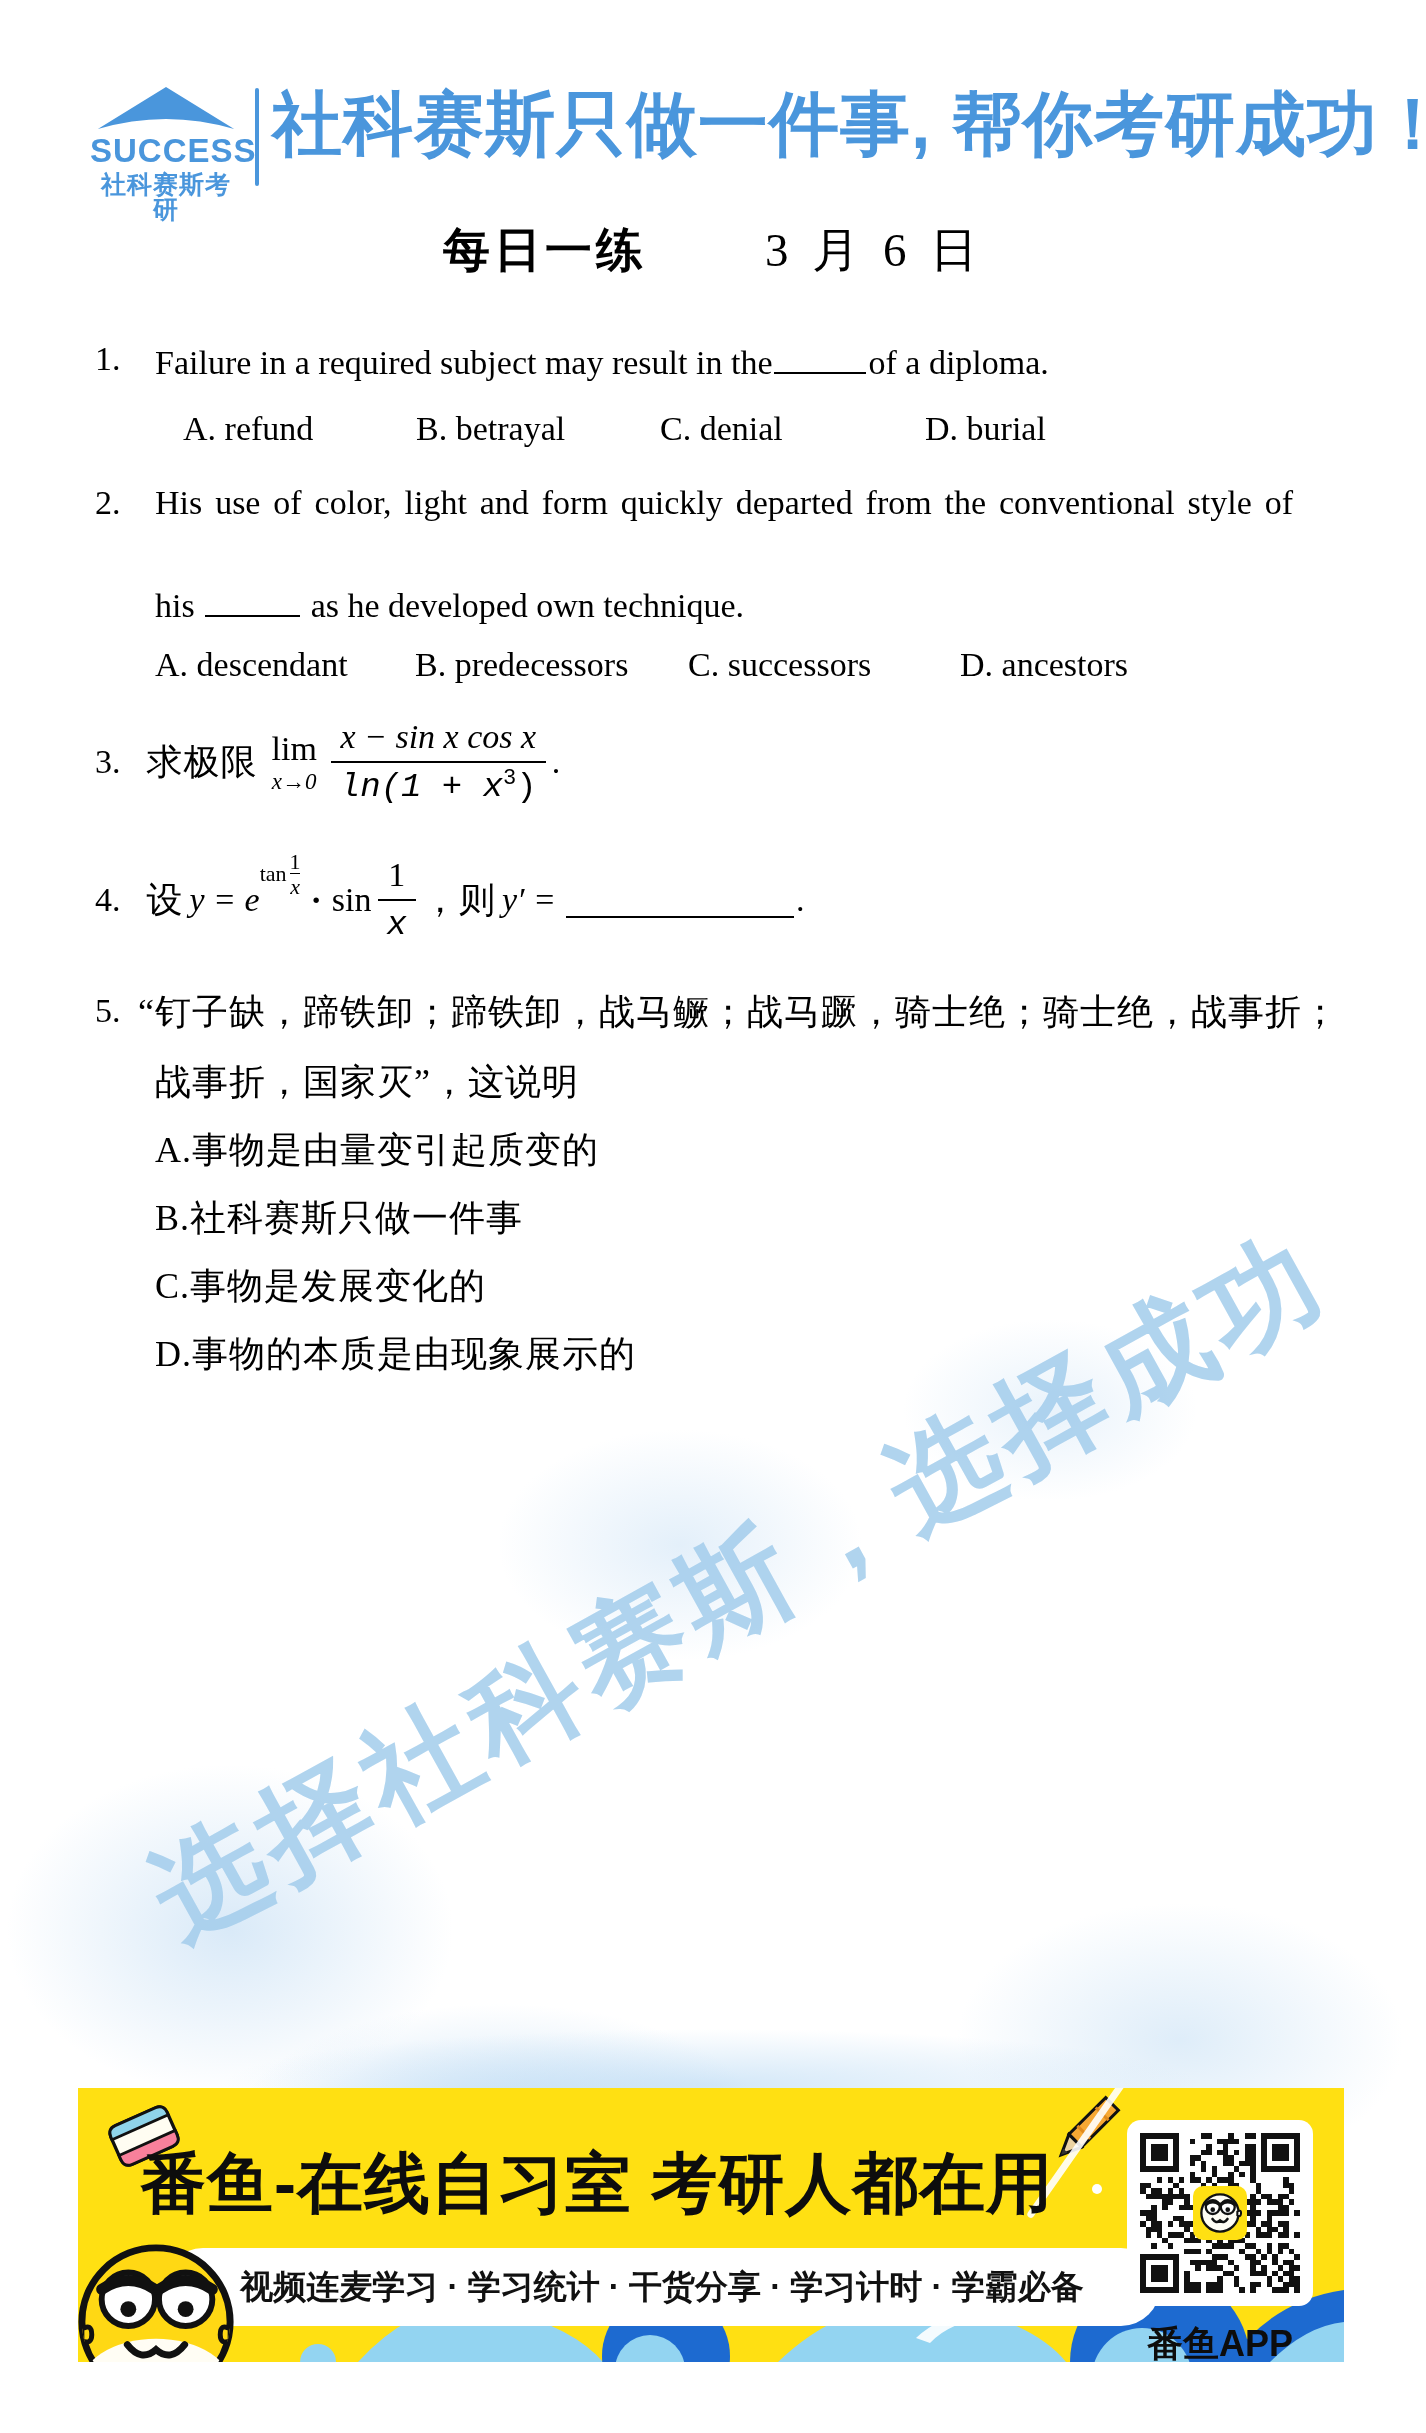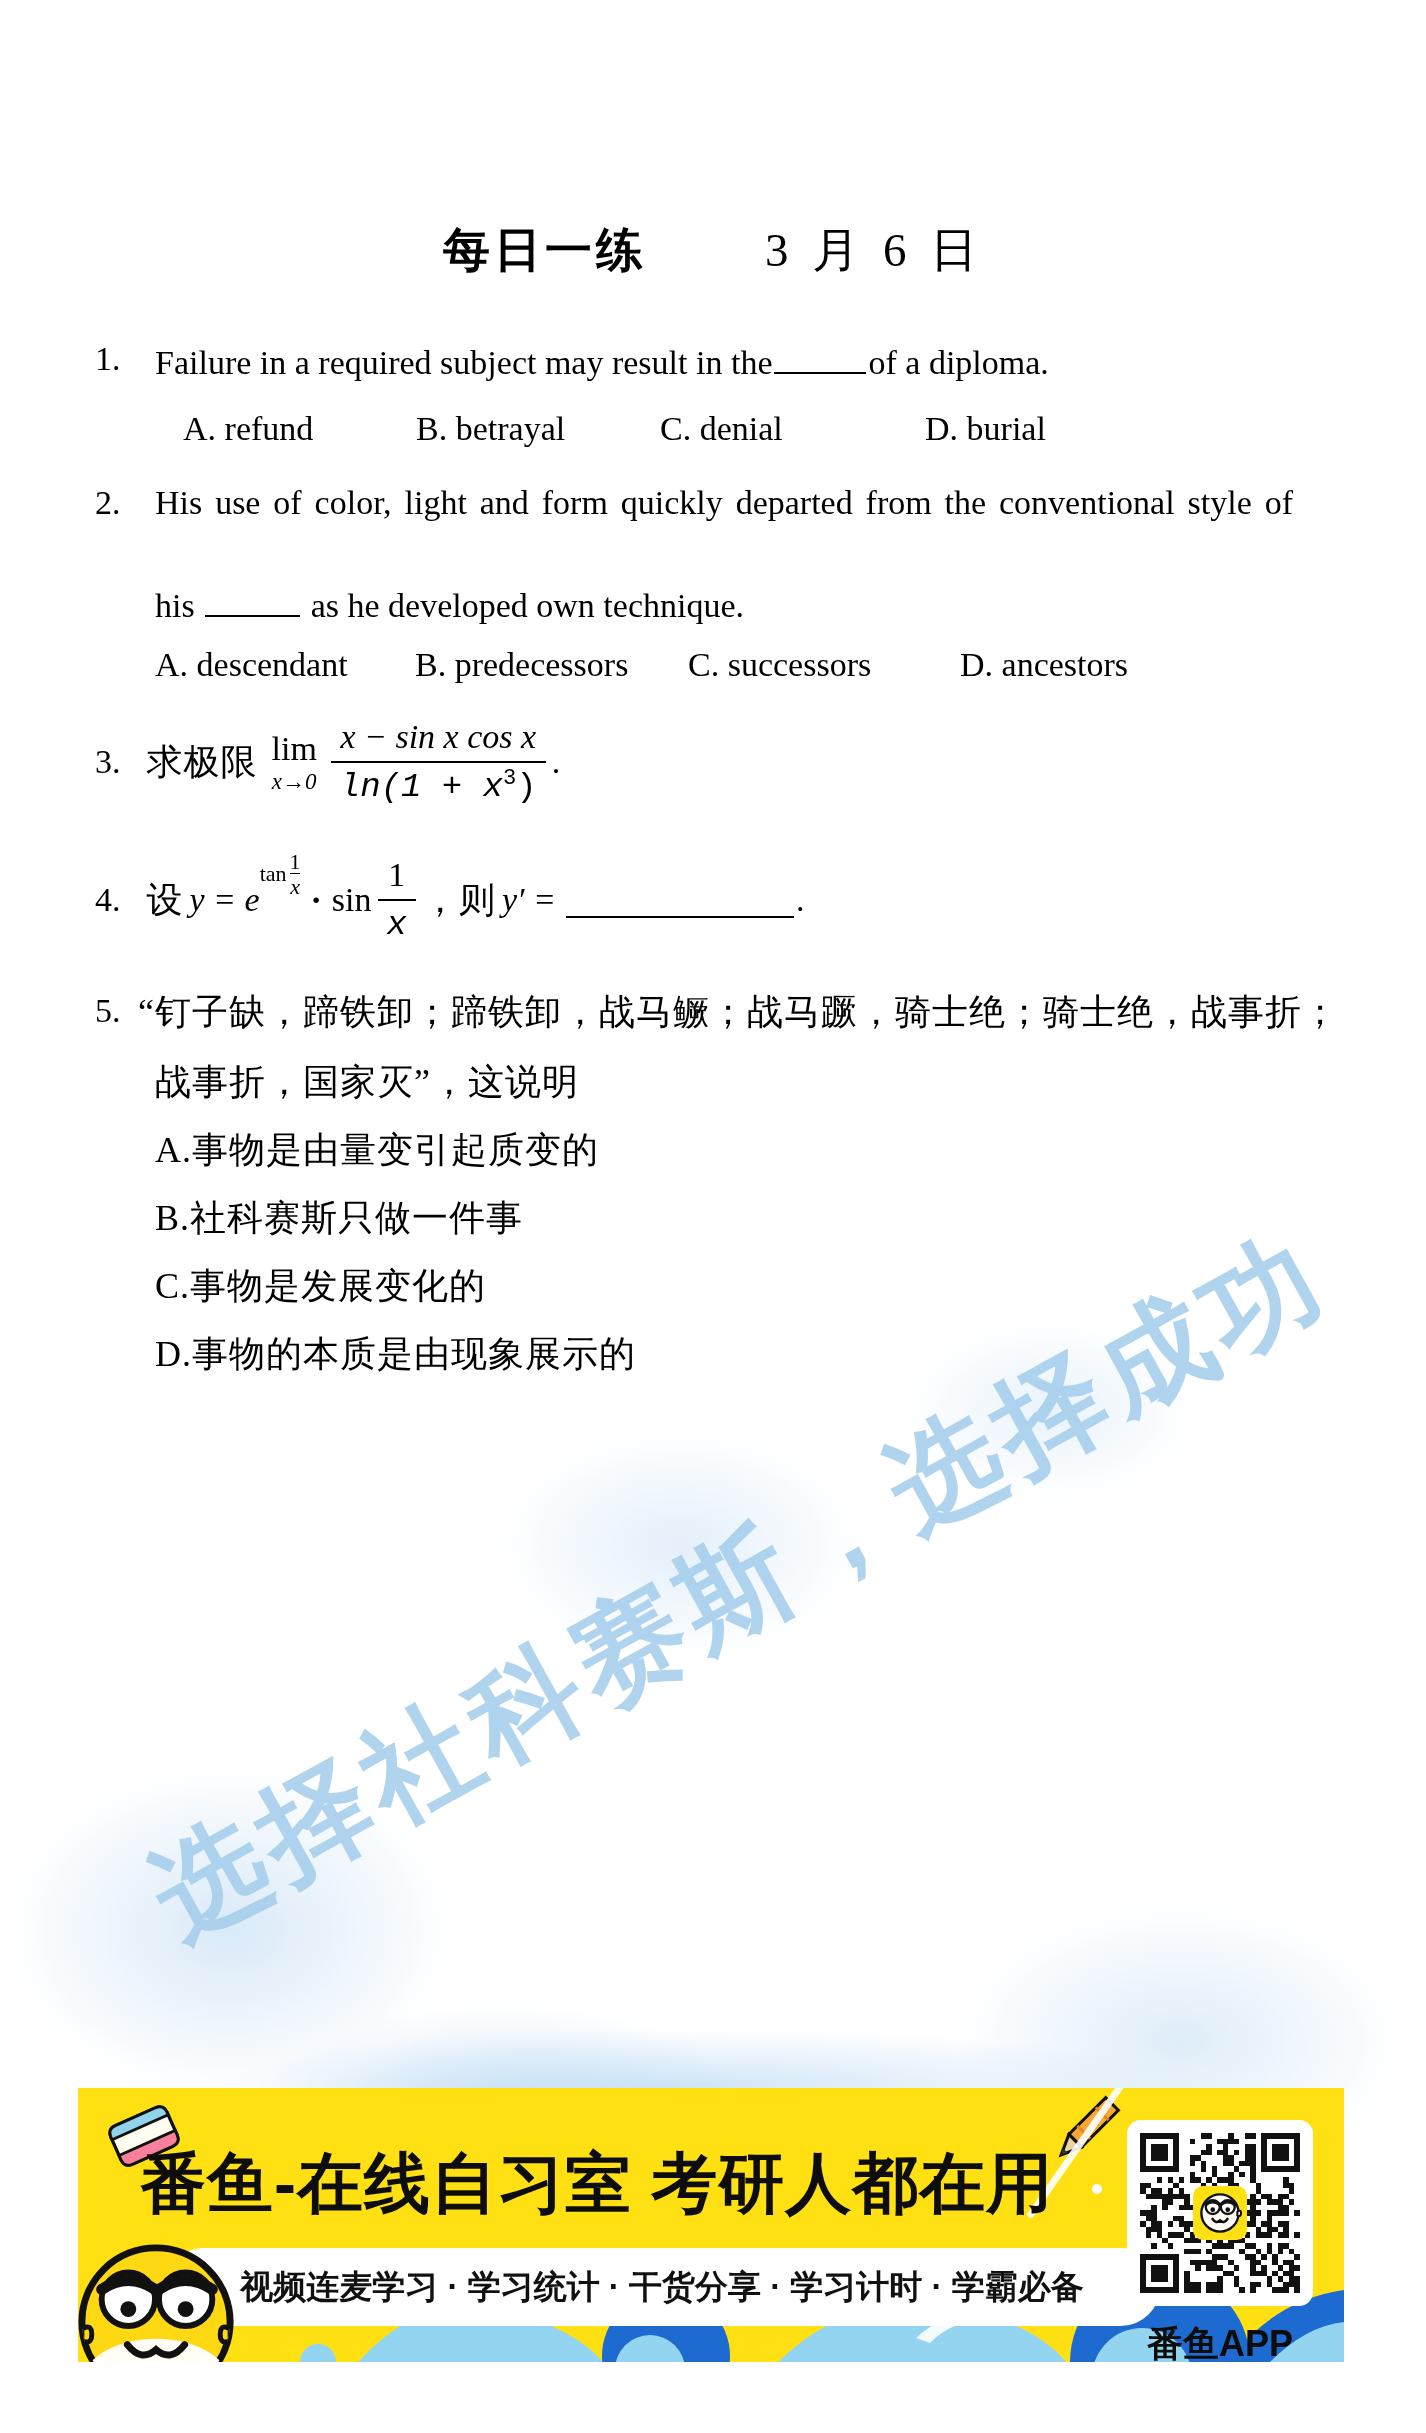--- a/index.html
+++ b/index.html
@@ -87,20 +87,31 @@
 
 <div class="page">
 
   <div class="cloud c1"></div>
   <div class="cloud c2"></div>
   <div class="cloud c3"></div>
   <div class="cloud c4"></div>
   <div class="cloud c5"></div>
   <div class="cloud c6"></div>
 
+  <header class="hdr">
+    <div class="logo">
+      <svg width="148" height="48" viewBox="0 0 148 50">
+        <path d="M3,47 L74,3 L145,47 Q74,26 3,47 Z" fill="#4a96dc"></path>
+      </svg>
+      <div class="logo-name">SUCCESS</div>
+      <div class="logo-sub">社科赛斯考研</div>
+    </div>
+    <div class="hdr-divider"></div>
+    <div class="slogan">社科赛斯只做一件事, 帮你考研成功！</div>
+  </header>
 
   <div class="title-row">
     <span class="title-main">每日一练</span>
     <span class="title-date">3 月 6 日</span>
   </div>
 
   <div class="q" style="top:338px;">
     <span class="qnum">1.</span>
     <div class="qtext" style="white-space:nowrap;">
       <span>Failure in a required subject may result in the</span><span class="blank b92"></span><span>of a diploma.</span>

